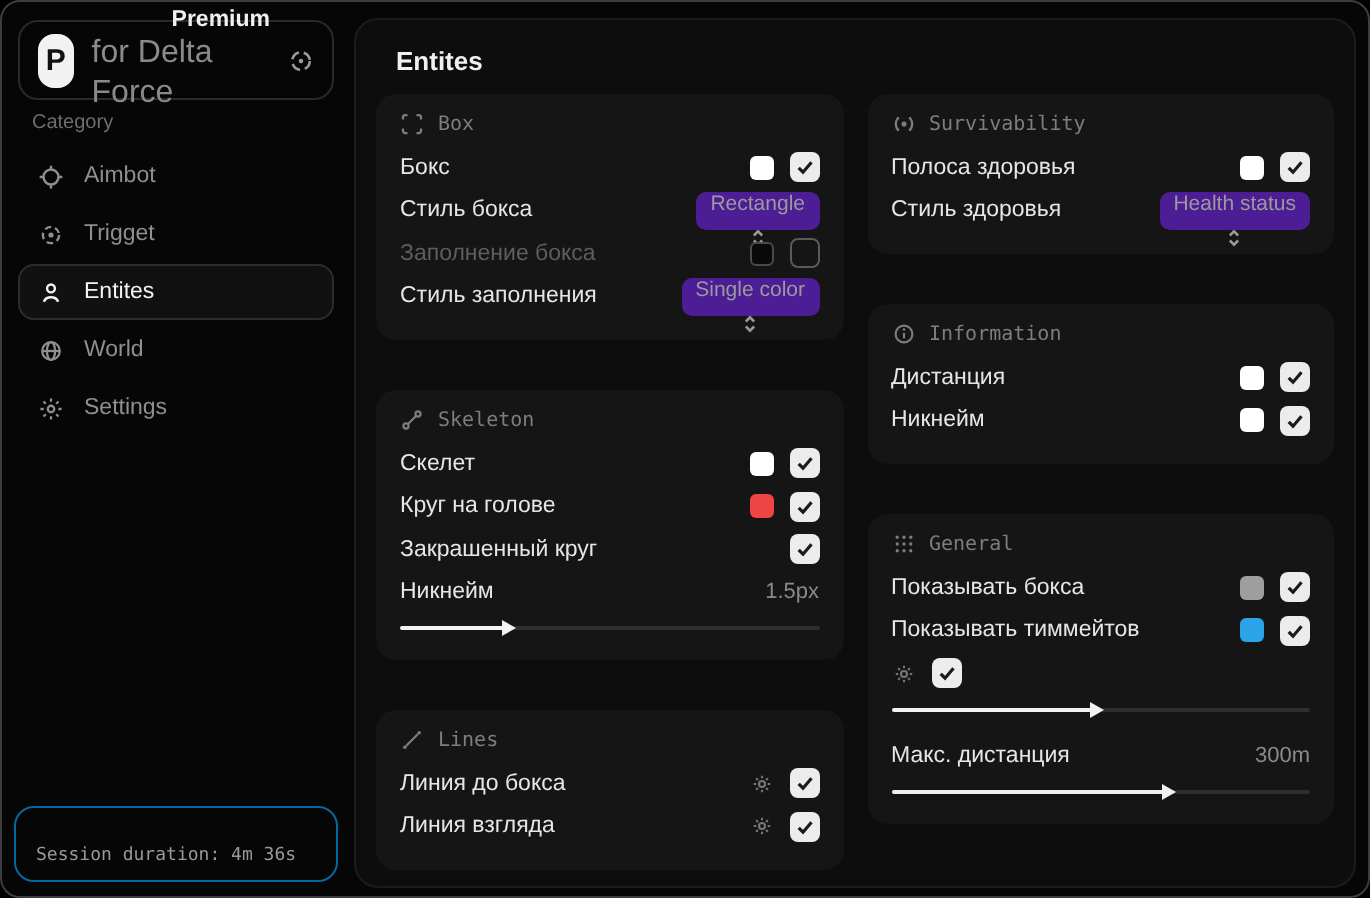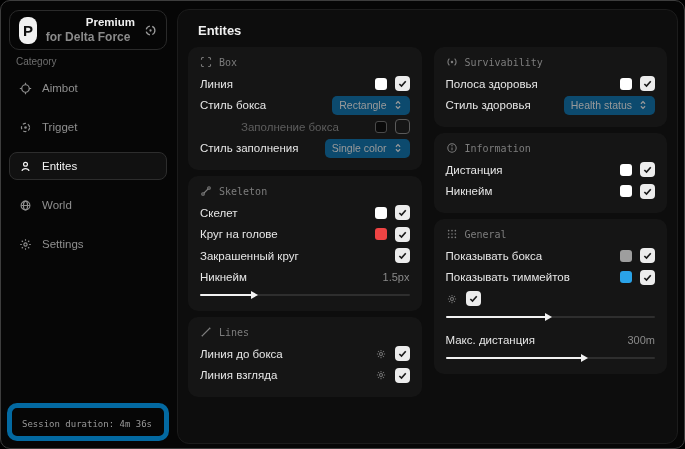--- a/index.html
+++ b/index.html
@@ -16,75 +16,75 @@
     display:flex; align-items:center; gap:9px;
     border:1px solid #2a2a2a; border-radius:10px; padding:6px 9px; height:40px;
   }
   .logo-badge {
     width:27px; height:27px; border-radius:8px; background:#f2f2f2;
     display:flex; align-items:center; justify-content:center;
     font-weight:bold; font-size:15px; color:#111;
   }
   .logo-text { display:flex; flex-direction:column; line-height:1.25; }
   .logo-title { font-size:11.5px; font-weight:bold; color:#f0f0f0;margin-left:40px; }
-  .logo-sub { font-size:12px; color:#8a8a8a;font-weight:bold; }
+  .logo-sub { font-size:16px; color:#8a8a8a; }
   .logo-action { margin-left:auto; color:#9a9a9a; display:flex; cursor:pointer; }
 
   .category-label { margin:6px 0 7px 7px; font-size:10px; color:#6e6e6e; }
-  .nav { display:flex; flex-direction:column; gap:11px; }
+  .nav { display:flex; flex-direction:column; gap:1px; }
   .nav-item {
     display:flex; align-items:center; gap:10px; height:28px; padding:0 9px;
     border:1px solid transparent; border-radius:8px;
     color:#8f8f8f; font-size:11.5px; cursor:pointer;
   }
   .nav-item.active { color:#f2f2f2; background:#111111; border-color:#2d2d2d; }
   .nav-item .nav-icon { display:flex; color:inherit; }
 
   .session-card {
     position:absolute; left:6px; right:6px; bottom:7px; height:38px;
-    border:5px solid #0369a1; border-radius:10px;
+    border:1px solid #0369a1; border-radius:10px;
     display:flex; align-items:flex-end; padding:7px 10px;
     font-family:"DejaVu Sans Mono", monospace; font-size:9px; color:#9a9a9a;
   }
 
   
   .main {
     position:absolute; left:176px; top:8px; width:501px; height:435px;
     background:#0d0d0d; border:1px solid #1c1c1c; border-radius:12px;
   }
   .main-title { padding:13px 20px 9px; font-size:13px; font-weight:bold; color:#f0f0f0; }
   .columns { display:flex; gap:12px; padding:0 10px; }
-  .col { flex:1; display:flex; flex-direction:column; gap:6px; min-width:0; }
+  .col { flex:1; display:flex; flex-direction:column; gap:25px; min-width:0; }
 
   .card { background:#151515; border-radius:10px; padding:9px 12px 11px; }
   .card-header {
     display:flex; align-items:center; gap:7px; margin-bottom:5px;
     font-family:"DejaVu Sans Mono", monospace; font-size:10px; color:#7d7d7d;
   }
   .card-header .hdr-icon { display:flex; color:#7d7d7d; }
 
   .row { display:flex; align-items:center; justify-content:space-between; height:21.5px; }
   .row .label { font-size:11.5px; color:#e6e6e6; }
-  .row .label.dim { color:#5e5e5e;margin-left:41px; }
+  .row .label.dim { color:#5e5e5e; }
   .controls { display:flex; align-items:center; gap:8px; }
 
   .swatch { width:12px; height:12px; border-radius:3px; display:inline-block; cursor:pointer; }
   .swatch.bordered { border:1px solid #4a4a4a; }
 
   .checkbox {
     width:15px; height:15px; border-radius:4px; background:#ececec;
     display:flex; align-items:center; justify-content:center; cursor:pointer;
   }
   .checkbox svg { display:block; }
   .checkbox.unchecked { background:transparent; border:1.5px solid #5a5a5a; }
 
   .select {
     display:flex; align-items:center; gap:6px; height:19px; padding:0 7px;
-    background:#0c4a6e; border-radius:5px; cursor:pointer;
-    font-size:10.5px; color:#9a9a9a;
+    background:#4c1d95; border-radius:5px; cursor:pointer;
+    font-size:10.5px; color:#9a9a9a;flex-direction:column;
   }
   .select .updown { display:flex; color:#9a9a9a; }
 
   .value-text { font-size:11px; color:#8a8a8a; }
 
   .slider { position:relative; height:10px; margin-top:2px; cursor:pointer; }
   .slider-track { position:absolute; left:0; right:0; top:4px; height:2px; background:#2e2e2e; border-radius:1px; }
   .slider-fill { position:absolute; left:0; top:4px; height:2px; background:#f2f2f2; border-radius:1px; }
   .slider-thumb {
     position:absolute; right:-6px; top:-3px; width:0; height:0;
@@ -186,21 +186,21 @@
           <div class="card-header">
             <span class="hdr-icon">
               <svg width="12" height="12" viewBox="0 0 16 16" fill="none" stroke="currentColor" stroke-width="1.5">
                 <path d="M2 5V3.5A1.5 1.5 0 0 1 3.5 2H5M11 2h1.5A1.5 1.5 0 0 1 14 3.5V5M14 11v1.5a1.5 1.5 0 0 1-1.5 1.5H11M5 14H3.5A1.5 1.5 0 0 1 2 12.5V11"></path>
               </svg>
             </span>
             <span>Box</span>
           </div>
 
           <div class="row">
-            <span class="label">Линия</span>
+            <span class="label">Бокс</span>
             <span class="controls">
               <span class="swatch" style="background-color: rgb(255, 255, 255);"></span>
               <span class="checkbox">
                 <svg width="9" height="9" viewBox="0 0 10 10" fill="none" stroke="#1a1a1a" stroke-width="1.8">
                     <path d="M1.5 5.5l2.4 2.4L8.6 2.4"></path>
                   </svg>
               </span>
             </span>
           </div>
 

